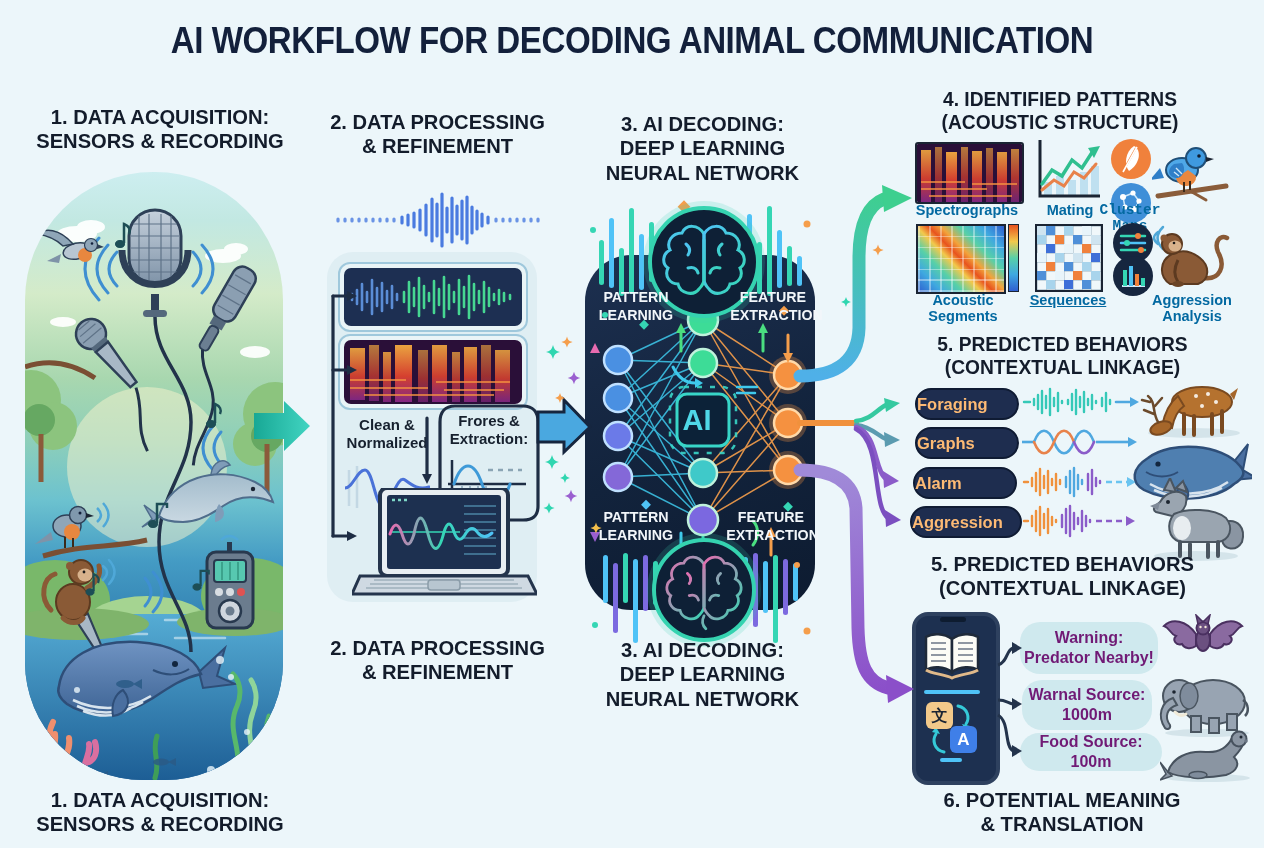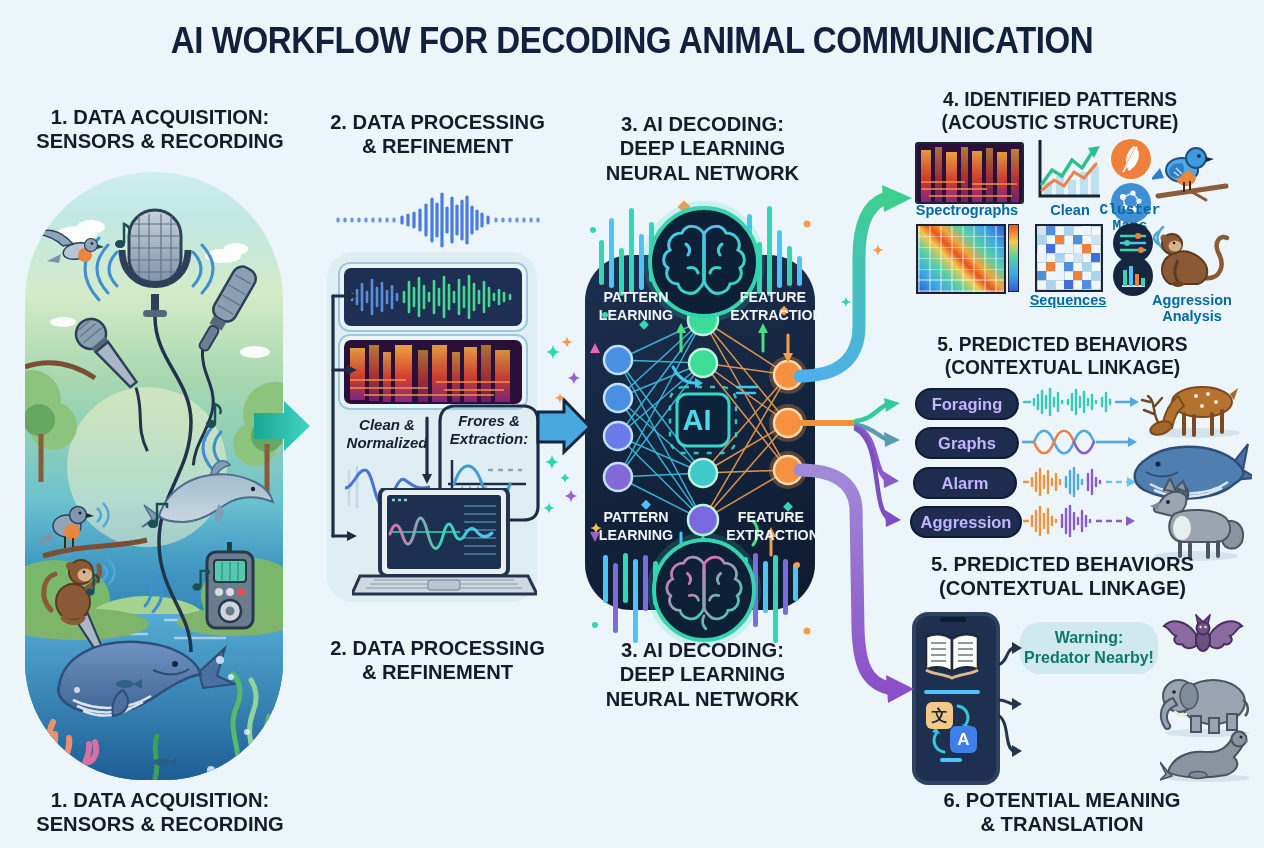--- a/index.html
+++ b/index.html
@@ -16,42 +16,42 @@
         background:linear-gradient(180deg,#cdeef0 0%,#c2e8e2 8%,#d4ebc9 20%,#a8d7af 34%,#8ecfb9 44%,
                    #6cc2cf 54%,#449bc4 64%,#2a74a8 80%,#1d5e95 100%);}
   .panel2{left:327px;top:252px;width:210px;height:350px;background:#dfeef3;border-radius:26px;}
   .framedbox{background:#e9f4f7;border:2.5px solid #9fc8dc;border-radius:12px;padding:4px;}
   .panel3{left:585px;top:255px;width:230px;height:355px;border-radius:46px;
           background:linear-gradient(160deg,#1d3050 0%,#12233c 55%,#0d1b30 100%);}
   .nnlabel{font-weight:800;font-size:15px;line-height:1.2;color:#f2f6fa;text-align:center;transform:scaleX(0.95);}
   .braincircle{border-radius:50%;background:#0e2036;border:4px solid #35d3b0;
                box-shadow:0 0 0 5px rgba(53,211,176,0.18);}
   .chiptext{text-align:center;font-weight:800;color:#4fd8e8;}
-  .pill{background:#1e2d4f;border:2.5px solid #0f1b33;border-radius:17px;color:#c4b5fd;
-        font-weight:700;font-size:16.5px;text-align:center;}
-  .bubble{background:#cfe9ee;border-radius:20px;color:#0f766e;font-weight:700;font-size:16px;
+  .pill{background:#1e2d4f;border:2.5px solid #0f1b33;border-radius:17px;color:#fdba74;
+        font-weight:700;font-size:16.5px;text-align:left;}
+  .bubble{background:#cfe9ee;border-radius:20px;color:#701a75;font-weight:700;font-size:16px;
           line-height:1.25;text-align:center;display:flex;align-items:center;justify-content:center;}
   .phone{left:912px;top:612px;width:80px;height:165px;background:#1d3050;border:4px solid #2e415f;border-radius:16px;}
   .heatmap{border:2px solid #1a2433;
     background:
       repeating-linear-gradient(90deg, rgba(255,255,255,.38) 0 1.5px, transparent 1.5px 11px),
       repeating-linear-gradient(0deg, rgba(255,255,255,.38) 0 1.5px, transparent 1.5px 11px),
       linear-gradient(45deg,#2f5fd0 0%,#3fa8e0 16%,#57d0a8 30%,#f2c94c 42%,#e8531e 50%,#f2a43c 58%,#57d0a8 70%,#3fa8e0 84%,#2f5fd0 100%);}
   .colorbar{border:1.5px solid #1a2433;
     background:linear-gradient(180deg,#e8531e,#f2c94c,#57d0a8,#3fa8e0,#2f5fd0);}
   .seqgrid{background:
       repeating-linear-gradient(90deg, rgba(120,150,170,.35) 0 1px, transparent 1px 9px),
       repeating-linear-gradient(0deg, rgba(120,150,170,.35) 0 1px, transparent 1px 9px),
       #f0f7fa;border:2px solid #1a2433;position:relative;overflow:hidden;}
   .seqcells{position:absolute;left:0;top:0;width:9px;height:9px;background:#cfe4f0;
     box-shadow:9px 0 #4f8fd8,27px 0 #a8d4ec,45px 0 #e8f4fa,0 9px #a8d4ec,18px 9px #f0813c,36px 9px #4f8fd8,
       54px 9px #cfe4f0,9px 18px #3f6fd8,27px 18px #e8f4fa,45px 18px #f0813c,0 27px #e8f4fa,18px 27px #a8d4ec,
       36px 27px #cfe4f0,54px 27px #3f6fd8,9px 36px #f0813c,27px 36px #4f8fd8,45px 36px #a8d4ec,0 45px #4f8fd8,
       18px 45px #e8f4fa,36px 45px #f0813c,54px 45px #a8d4ec,9px 54px #a8d4ec,27px 54px #3f6fd8,45px 54px #4f8fd8;}
-  .lbl2{font-weight:700;font-size:15px;line-height:1.18;color:#16202e;text-align:center;font-style:italic;}
+  .lbl2{font-weight:700;font-size:15px;line-height:1.18;color:#16202e;text-align:center;}
   .notch{background:#0e1c30;border-radius:3px;}
   .sq{border-radius:6px;text-align:center;font-weight:800;}
 </style>
 </head>
 <body>
 
 <div id="canvas">
 
   <div class="abs title pre">AI WORKFLOW FOR DECODING ANIMAL COMMUNICATION</div>
 
@@ -574,21 +574,21 @@
         <rect x="20" y="38" width="8" height="20"></rect>
         <rect x="32" y="42" width="8" height="16"></rect>
         <rect x="44" y="34" width="8" height="24"></rect>
         <rect x="55" y="28" width="8" height="30"></rect>
       </g>
     <path d="M4,2 V58 H64" stroke="#1a2433" stroke-width="3" fill="none"></path>
     <path d="M6,52 L18,42 L28,48 L38,34 L48,40 L60,26" stroke="#e8824a" stroke-width="3" fill="none" stroke-linecap="round"></path>
     <path d="M6,46 L16,32 L26,38 L36,22 L46,30 L57,13" stroke="#2fbf8f" stroke-width="3.5" fill="none" stroke-linecap="round"></path>
     <polygon points="52,10 64,8 58,20" fill="#2fbf8f"></polygon>
   </svg>
-  <div class="abs iconlabel" style="left:1028px;top:202px;width:84px;">Clean</div>
+  <div class="abs iconlabel" style="left:1028px;top:202px;width:84px;">Mating</div>
 
   <svg class="abs" style="left:1110px;top:138px;" width="42" height="42" viewBox="0 0 42 42">
     <circle cx="21" cy="21" r="20" fill="#f0813c"></circle>
     <path d="M24,8 C32,12 30,26 19,33 C14,27 15,14 24,8 Z" fill="#ffffff"></path>
     <path d="M12,35 L26,10" stroke="#f0813c" stroke-width="2"></path>
     <path d="M13,34 L27,9" stroke="#ffffff" stroke-width="1.6"></path>
   </svg>
   <svg class="abs" style="left:1110px;top:182px;" width="42" height="42" viewBox="0 0 42 42">
     <circle cx="21" cy="21" r="20" fill="#3f8fd8"></circle>
     <g stroke="#cfe8fa" stroke-width="1.5">
@@ -612,20 +612,21 @@
     <polygon points="54,21 62,23 54,26" fill="#1a2433"></polygon>
     <circle cx="47" cy="20" r="1.8" fill="#0f1c2e"></circle>
     <path d="M22,28 C14,34 16,42 26,42 C32,40 34,32 30,27 Z" fill="#2f7fc8"></path>
     <path d="M24,32 L30,38 M22,36 L27,40" stroke="#cfe8fa" stroke-width="1.4"></path>
     <path d="M32,46 V56 M38,45 V54" stroke="#3a2a1a" stroke-width="2"></path>
   </svg>
   <div class="abs iconlabel" style="left:1078px;top:202px;width:104px;font-family:Liberation Mono, monospace;">Cluster Maps</div>
 
   <div class="abs heatmap" style="left:916px;top:224px;width:86px;height:66px;"></div>
   <div class="abs colorbar" style="left:1008px;top:224px;width:9px;height:66px;"></div>
+  <div class="abs iconlabel" style="left:896px;top:292px;width:134px;">Acoustic Segments</div>
 
   <div class="abs seqgrid" style="left:1035px;top:224px;width:64px;height:64px;">
     <div class="seqcells"></div>
   </div>
   <div class="abs iconlabel" style="left:1026px;top:292px;width:84px;text-decoration:underline;">Sequences</div>
 
   <svg class="abs" style="left:1112px;top:222px;" width="42" height="42" viewBox="0 0 42 42">
     <circle cx="21" cy="21" r="20" fill="#16263f"></circle>
     <g stroke-linecap="round" stroke-width="2.5">
       <path d="M9,14 H33" stroke="#35d6b4"></path>
@@ -768,20 +769,23 @@
     <polygon points="40,26 48,28 44,33" fill="#35c9d8"></polygon>
     <path d="M22,54 C12,52 10,42 14,36" stroke="#35c9d8" stroke-width="3" fill="none" stroke-linecap="round"></path>
     <polygon points="18,36 10,34 14,29" fill="#35c9d8"></polygon>
   </svg>
   <div class="abs sq" style="left:926px;top:702px;width:27px;height:27px;line-height:27px;background:#f2c98a;color:#1a2433;font-size:16px;">文</div>
   <div class="abs sq" style="left:950px;top:726px;width:27px;height:27px;line-height:27px;background:#3f7fe8;color:#ffffff;font-size:17px;">A</div>
   <div class="abs" style="left:940px;top:758px;width:22px;height:3.5px;background:#4fc3f7;border-radius:2px;"></div>
 
   <div class="abs bubble pre" style="left:1020px;top:622px;width:138px;height:52px;">Warning:
 Predator Nearby!</div>
+  <div class="abs bubble pre" style="left:1022px;top:680px;width:130px;height:50px;">Warnal Source:
+1000m</div>
+  <div class="abs bubble pre" style="left:1020px;top:733px;width:142px;height:38px;">Food Source: 100m</div>
 
   <svg class="abs" style="left:1162px;top:614px;" width="82" height="48" viewBox="0 0 82 48">
     <path d="M34,20 C24,6 10,4 2,12 C8,14 8,20 14,22 C10,26 14,32 20,30 C22,34 28,36 34,32 Z" fill="#8a6aa0" stroke="#4a3060" stroke-width="2"></path>
     <path d="M48,20 C58,6 72,4 80,12 C74,14 74,20 68,22 C72,26 68,32 62,30 C60,34 54,36 48,32 Z" fill="#8a6aa0" stroke="#4a3060" stroke-width="2"></path>
     <ellipse cx="41" cy="26" rx="7" ry="11" fill="#6b5080" stroke="#4a3060" stroke-width="2"></ellipse>
     <circle cx="41" cy="14" r="6.5" fill="#6b5080" stroke="#4a3060" stroke-width="2"></circle>
     <polygon points="36,10 34,1 41,8" fill="#6b5080" stroke="#4a3060" stroke-width="1.5"></polygon>
     <polygon points="46,10 48,1 41,8" fill="#6b5080" stroke="#4a3060" stroke-width="1.5"></polygon>
     <circle cx="38.5" cy="13" r="1.2" fill="#f5e9d8"></circle>
       <circle cx="43.5" cy="13" r="1.2" fill="#f5e9d8"></circle>

